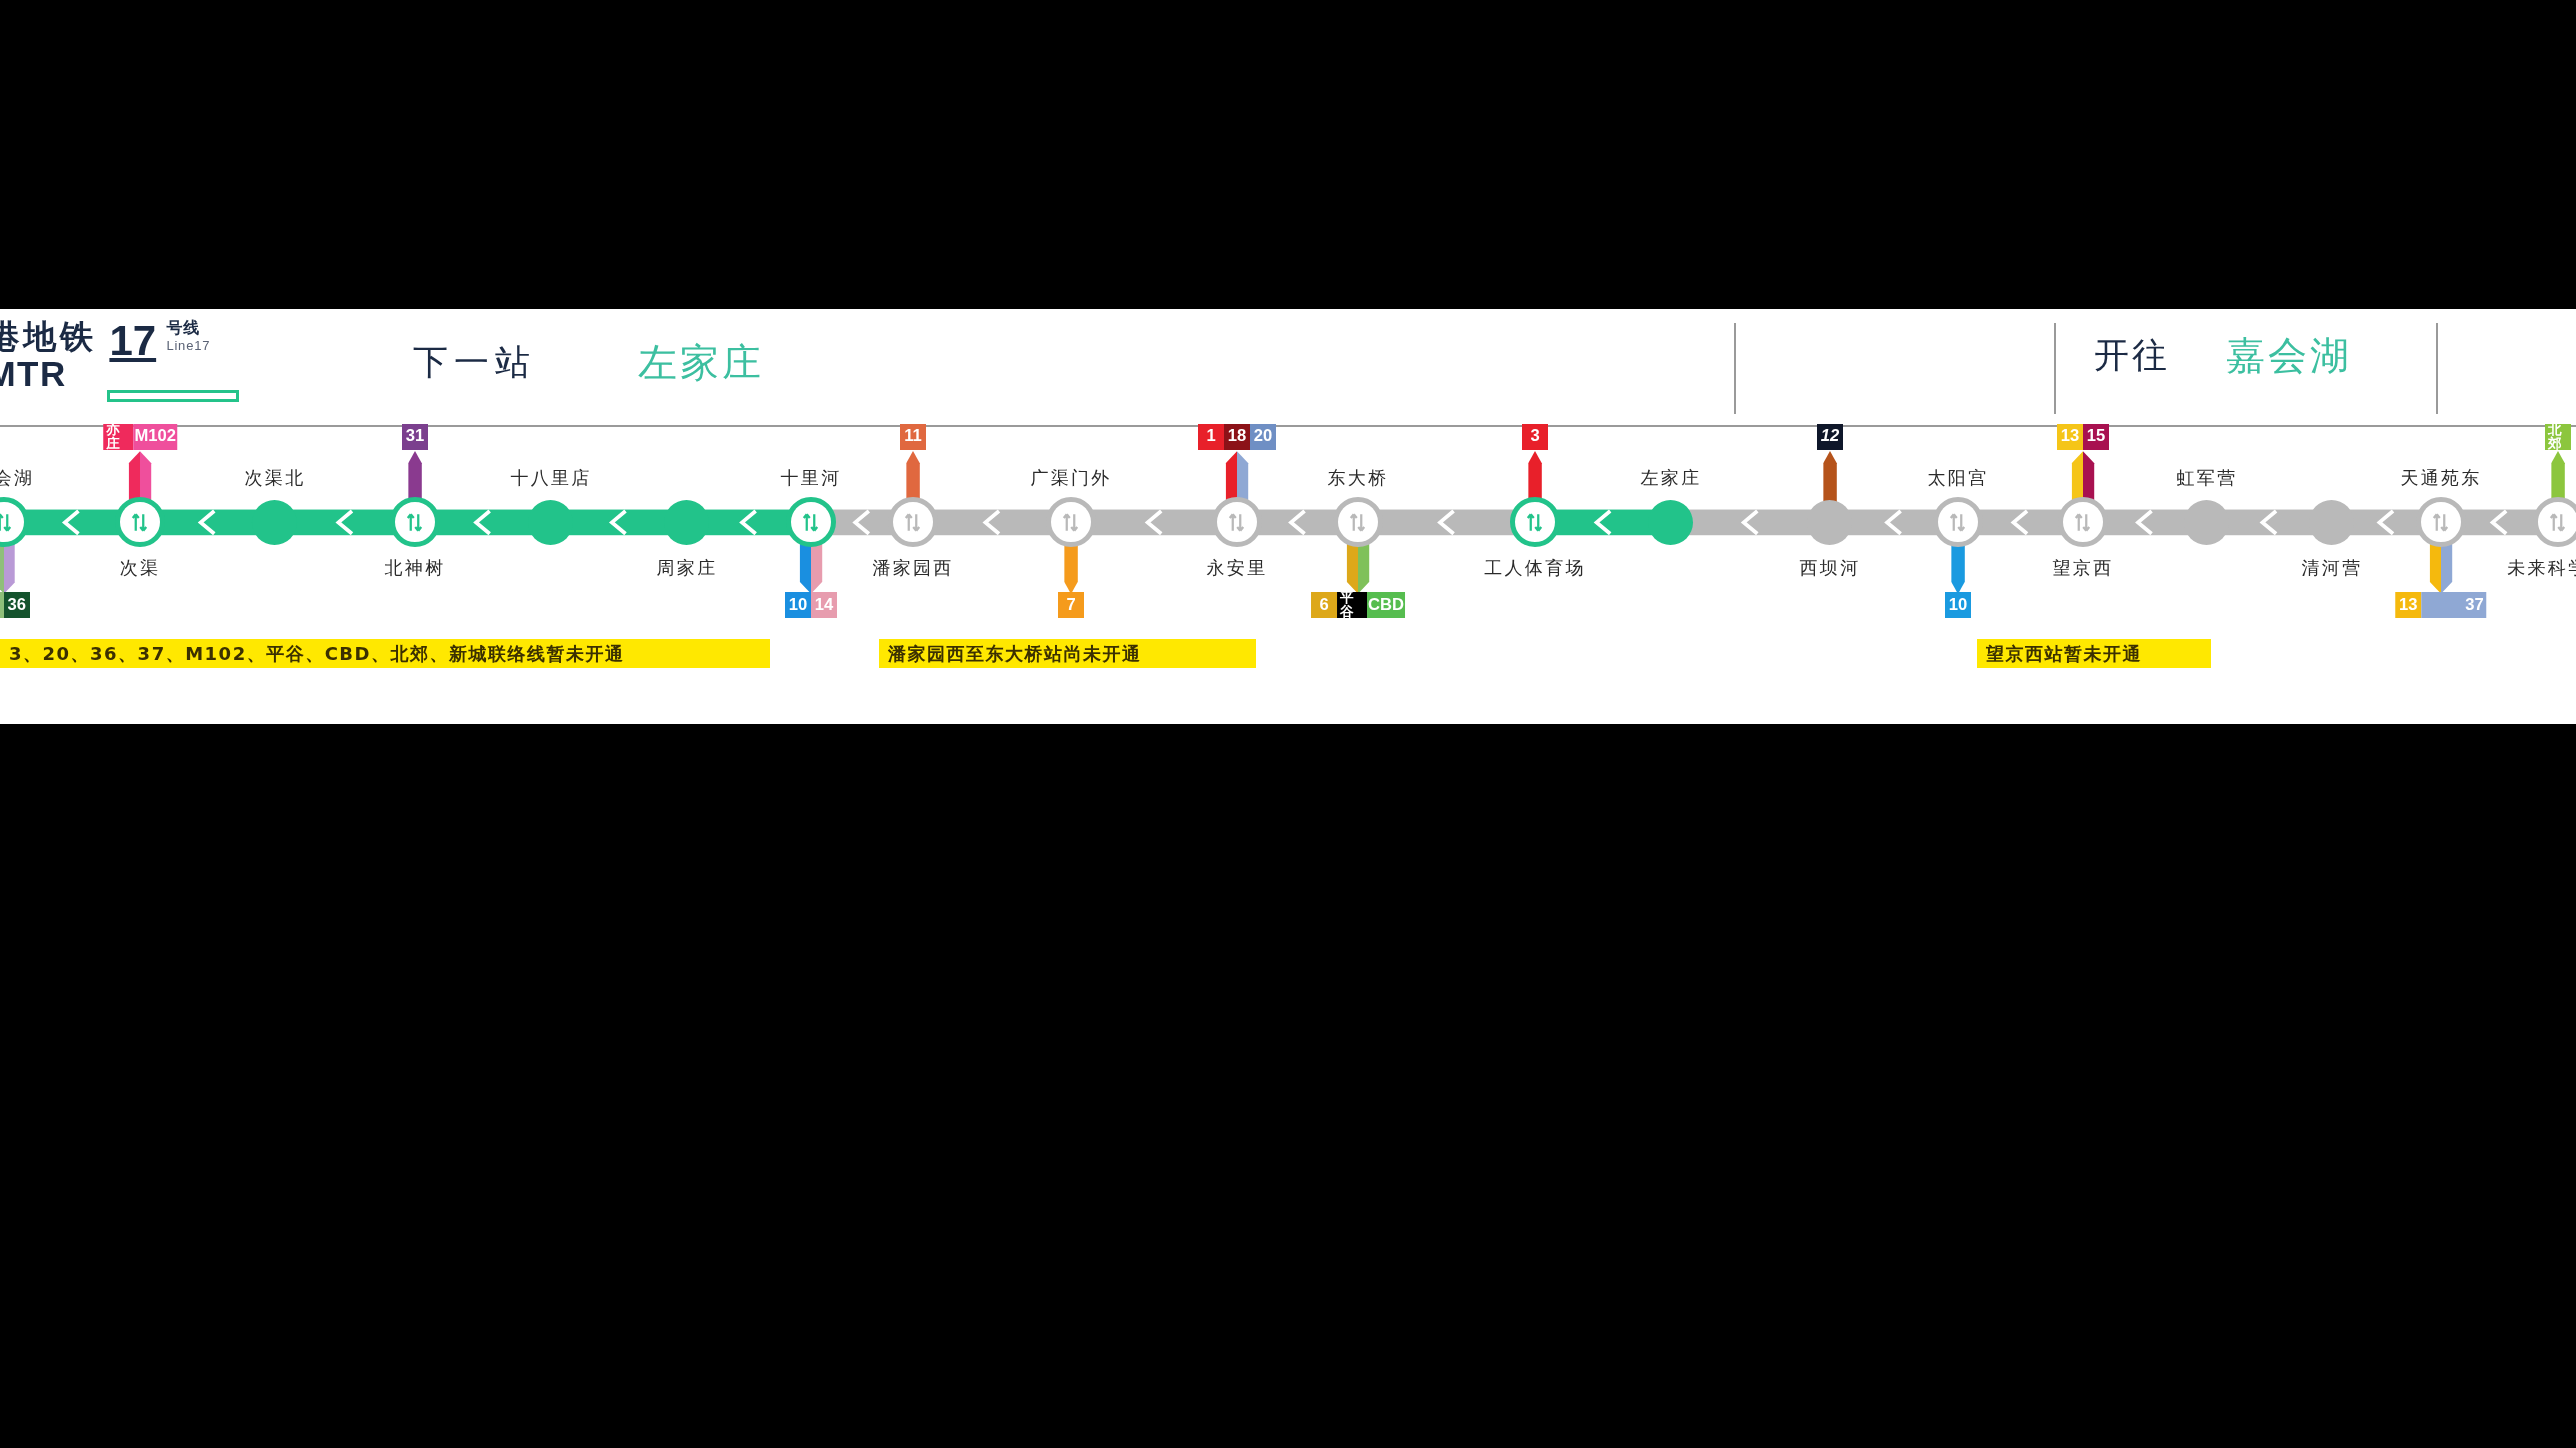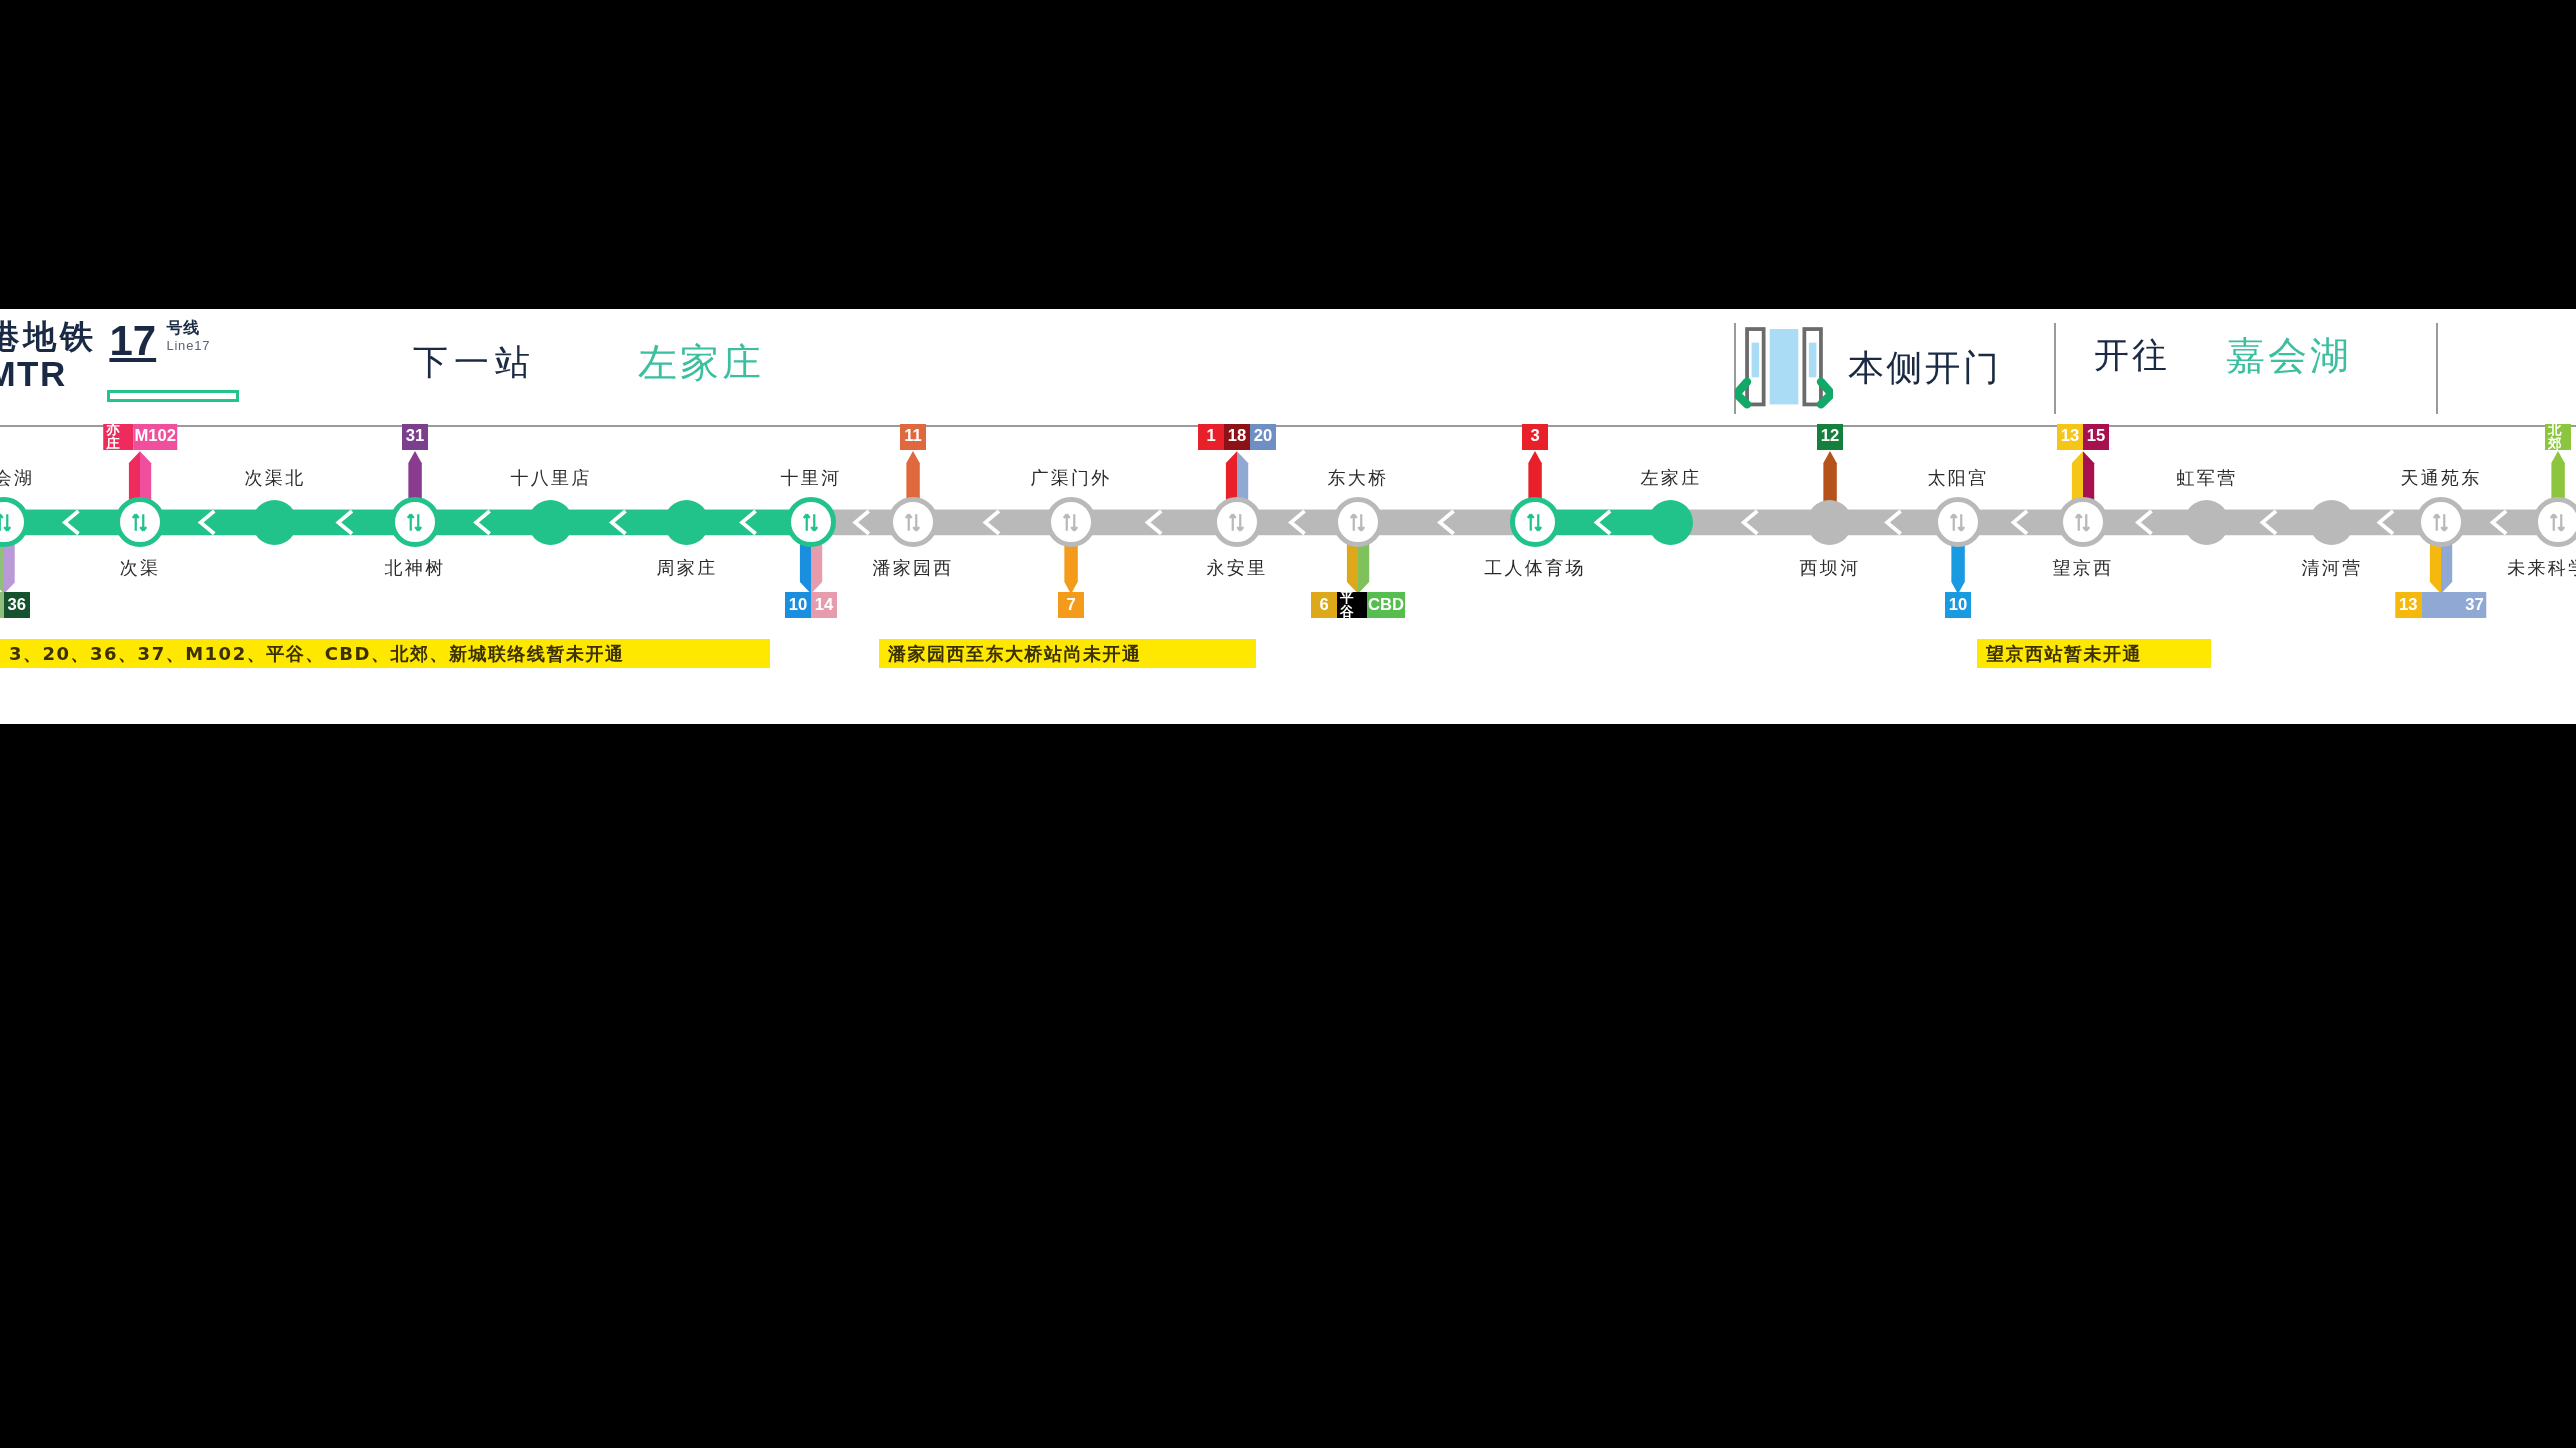--- a/index.html
+++ b/index.html
@@ -94,32 +94,20 @@
         <div class="logo-haoxian">号线</div>
         <div class="logo-lineen">Line17</div>
         <div class="logo-bar"></div>
       </div>
 
       <div id="next-label">下一站</div>
       <div id="next-station">左家庄</div>
 
       <div class="vdiv" style="left:1734px;"></div>
 
-      <div id="door-block">
-        <svg class="door-ico" viewBox="0 0 130 110">
-          <rect x="16" y="4" width="22" height="100" fill="#fff" stroke="#6b6b6b" stroke-width="5"></rect>
-          <rect x="46" y="4" width="38" height="100" fill="#aadcf5"></rect>
-          <rect x="92" y="4" width="22" height="100" fill="#fff" stroke="#6b6b6b" stroke-width="5"></rect>
-          <rect x="22" y="22" width="10" height="46" fill="#aadcf5"></rect>
-          <rect x="98" y="22" width="10" height="46" fill="#aadcf5"></rect>
-          <path d="M16 74 L2 90 L16 104" fill="none" stroke="#12a868" stroke-width="11" stroke-linecap="round" stroke-linejoin="round"></path>
-          <path d="M114 74 L128 90 L114 104" fill="none" stroke="#12a868" stroke-width="11" stroke-linecap="round" stroke-linejoin="round"></path>
-        </svg>
-        <div id="door-text">本侧开门</div>
-      </div>
 
       <div class="vdiv" style="left:2054px;"></div>
 
       <div id="dest-label">开往</div>
       <div id="dest-name">嘉会湖</div>
 
       <div class="vdiv" style="left:2436px;"></div>
 
       <div id="hdr-rule"></div>
     </div>
@@ -320,21 +308,21 @@
           </div>
           <div class="stn" style="left: 1671px;">
             <div class="dot open" style="background: rgb(34, 195, 138);"></div>
             <div class="nm above">左家庄</div>
           </div>
           <div class="stn" style="left: 1830px;">
             <div class="stub" style="left: 0px; width: 13.6px; height: 53px; top: 22.6px;"><svg viewBox="0 0 18 70" width="13.6" height="53">
                 <path d="M 0 70 L 0 16 L 9 0 L 18 16 L 18 70 Z" fill="#b5531b"></path>
               </svg></div>
             <div class="badges" style="left: 0px; top: -4.5px;">
-              <div class="badge" style="background: #15803d;">12</div>
+              <div class="badge" style="background: #0f172a; font-style: italic;">12</div>
             </div>
             <div class="dot closed" style="background: rgb(185, 185, 185);"></div>
             <div class="nm below">西坝河</div>
           </div>
           <div class="stn" style="left: 1958px;">
             <div class="stub" style="left: 0px; width: 13.6px; height: 53px; top: 113px;"><svg viewBox="0 0 18 70" width="13.6" height="53">
                 <path d="M 0 0 L 0 54 L 9 70 L 18 54 L 18 0 Z" fill="#1a9ae0"></path>
               </svg></div>
             <div class="badges" style="left: 0px; top: 164px;">
               <div class="badge" style="background: rgb(26, 154, 224);">10</div>

